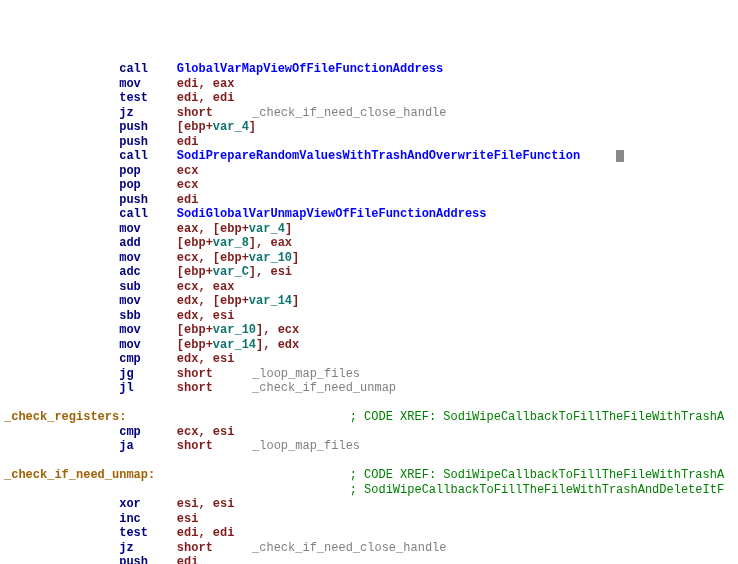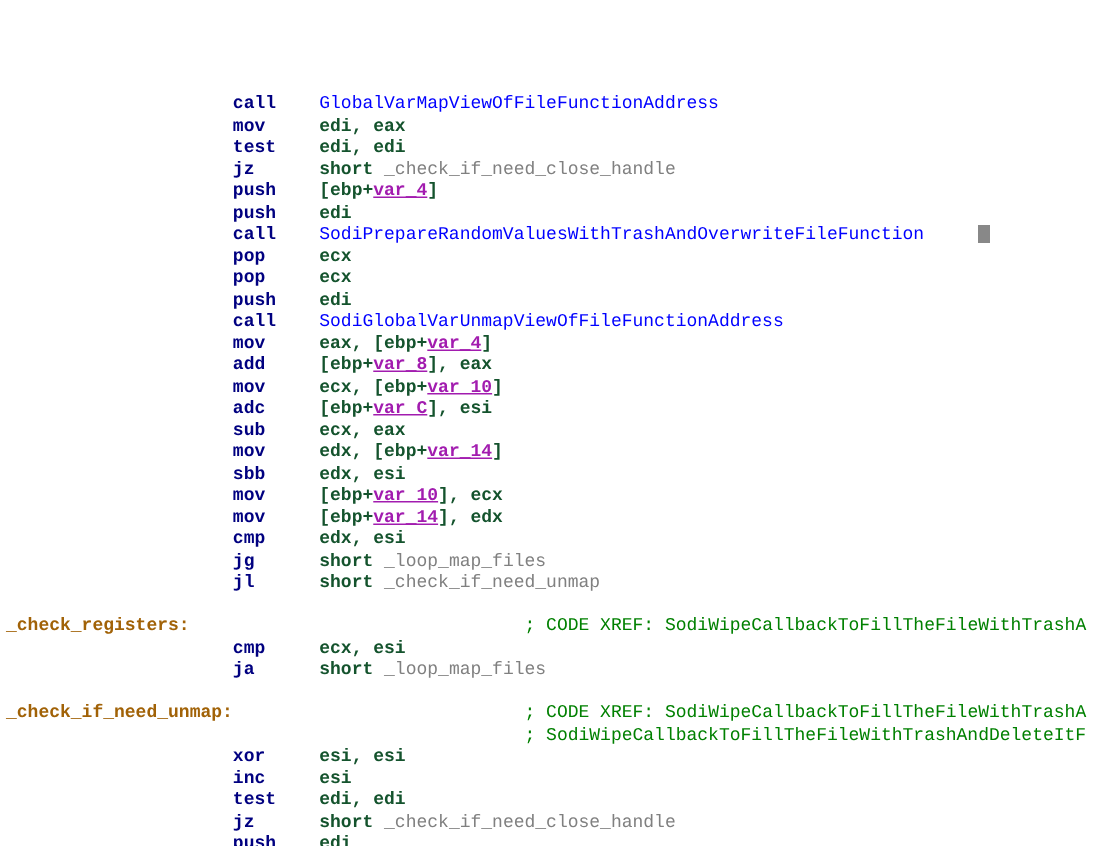--- a/index.html
+++ b/index.html
@@ -10,25 +10,25 @@
     font-size: 12px;
     line-height: 14.5px;
     white-space: pre;
     color: #000080;
     overflow: hidden;
     width: 738px;
     height: 564px;
     box-sizing: border-box;
   }
   .line { display: block; }
-  .mn { color: #000080; font-weight: bold; margin-left: 36px; }
-  .reg { color: #14532d; font-weight: bold; }
-  .sym { color: #0000ff; font-weight: normal; }
-  .var { color: #a21caf; font-weight: bold; text-decoration: underline; }
-  .lbl { color: #808080; }
+  .mn { color: #000080; font-weight: bold; }
+  .reg { color: #7f1d1d; font-weight: bold; }
+  .sym { color: #0000ff; font-weight: bold; }
+  .var { color: #0f766e; font-weight: bold; }
+  .lbl { color: #808080; margin-left: 32px; }
   .label-line { color: #a16207; font-weight: bold; }
   .cmt { color: #008000; font-weight: normal; }
   .cursor {
     display: inline-block;
     width: 8px;
     height: 12px;
     background: #888888;
     vertical-align: middle;
   }
 </style>

